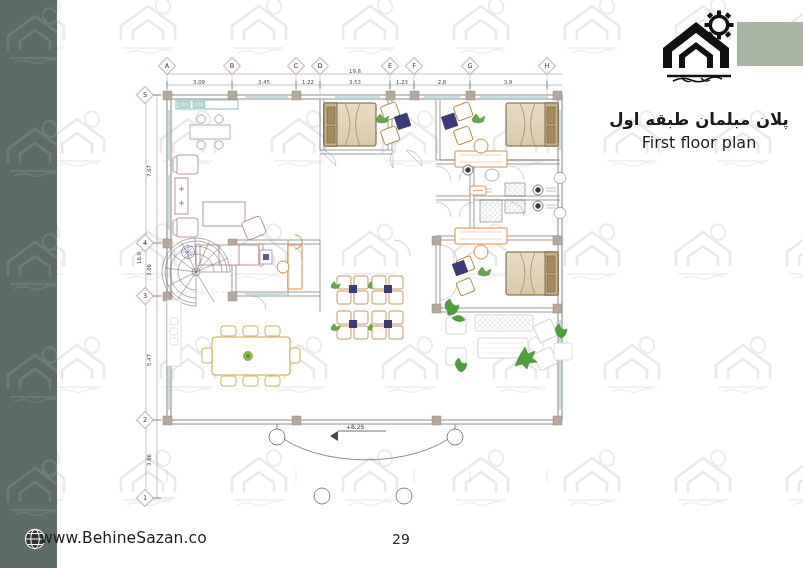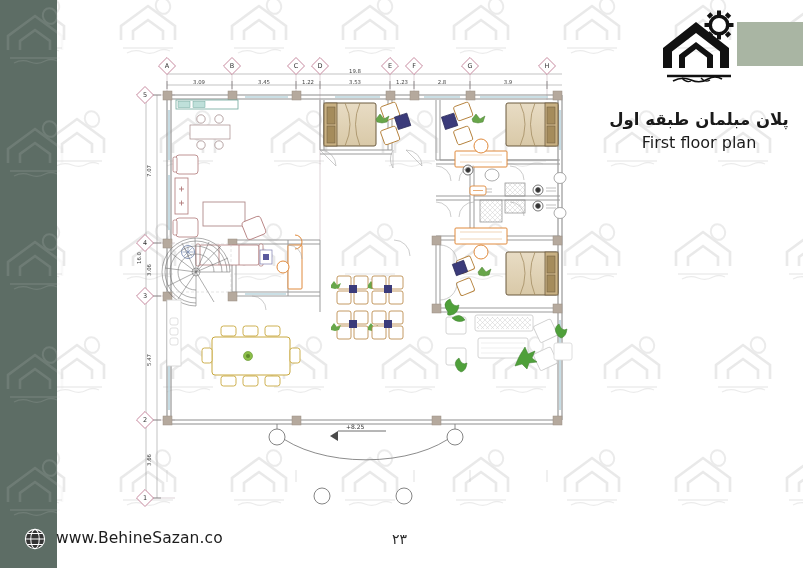--- a/index.html
+++ b/index.html
@@ -17,21 +17,21 @@
   .wm svg{width:100%;height:100%;display:block;}
 
   
   #sidebar{position:absolute;left:0;top:0;width:57px;height:523px;background:#5d6d65;z-index:3;}
   #sidebar .wm{opacity:.14;}
 
   
   #footer{position:absolute;left:0;top:523px;width:803px;height:45px;background:#ffffff;z-index:6;}
   #footer-bar{position:absolute;left:0;top:0;width:57px;height:45px;background:#5d6d65;}
   #globe{position:absolute;left:24px;top:528px;width:22px;height:22px;z-index:7;}
-  #url{position:absolute;left:56px;top:529px;z-index:7;font-size:15.5px;color:#1d1d1d;
+  #url{position:absolute;left:40px;top:529px;z-index:7;font-size:15.5px;color:#1d1d1d;
        font-family:"DejaVu Sans","Liberation Sans",sans-serif;letter-spacing:.1px;}
   #pagenum{position:absolute;left:392px;top:531px;z-index:7;font-size:14px;color:#2a2a2a;direction:rtl;}
 
   
   #titleblock{position:absolute;right:14px;top:8px;width:180px;z-index:8;text-align:center;}
   #greenblock{position:absolute;right:0px;top:22px;width:66px;height:44px;background:#a9b5a3;z-index:7;}
   #logo{position:relative;width:100px;height:78px;margin:0 auto;z-index:9;}
   #logo svg{width:100%;height:100%;display:block;}
   #title-fa{font-size:16.5px;color:#1a1a1a;direction:rtl;margin-top:24px;font-weight:bold;
             font-family:"DejaVu Sans","Liberation Sans",sans-serif;}
@@ -1286,15 +1286,15 @@
       <circle cx="12" cy="12" r="10.5" fill="#333"></circle>
       <g stroke="#fff" stroke-width="1.1" fill="none">
         <circle cx="12" cy="12" r="10.5"></circle>
         <ellipse cx="12" cy="12" rx="4.6" ry="10.5"></ellipse>
         <line x1="1.5" y1="12" x2="22.5" y2="12"></line>
         <path d="M3.6,6 h16.8 M3.6,18 h16.8"></path>
       </g>
     </svg>
   </div>
   <div id="url">www.BehineSazan.co</div>
-  <div id="pagenum">۲۳</div>
+  <div id="pagenum">29</div>
 
 </div>
 
 </body></html>

